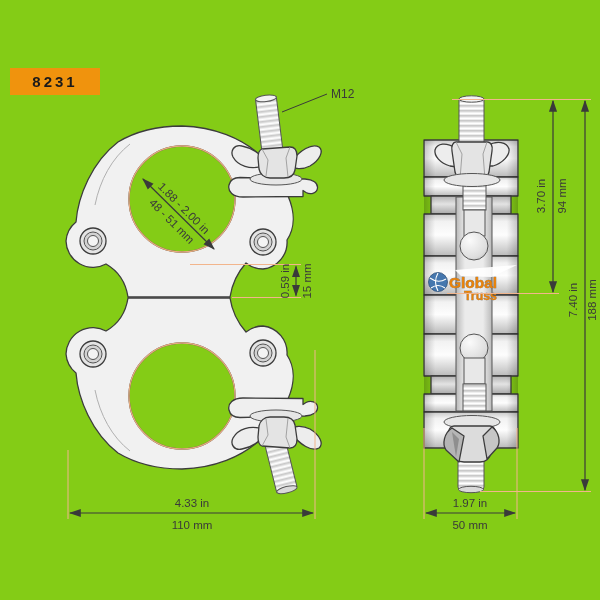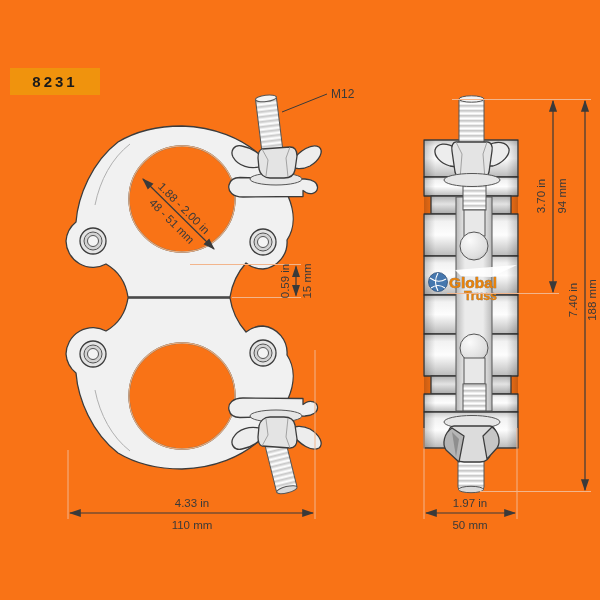--- a/index.html
+++ b/index.html
@@ -1,16 +1,16 @@
 <!DOCTYPE html>
 <html><head>
 <meta charset="utf-8">
 <style>
   html,body{margin:0;padding:0;background:#ffffff;}
-  .stage{position:relative;width:600px;height:600px;background:#f97316;overflow:hidden;
+  .stage{position:relative;width:600px;height:600px;background:#84cc16;overflow:hidden;
          font-family:"Liberation Sans",sans-serif;}
   svg{display:block;}
   text{font-family:"Liberation Sans",sans-serif;}
   .dim{font-size:11.5px;fill:#3a3a3a;}
   .m12{font-size:12px;fill:#3a3a3a;}
   .badge-text{font-size:15px;font-weight:bold;letter-spacing:3px;}
   .logo1{font-size:15px;font-weight:bold;paint-order:stroke;stroke:#6b5b4a;stroke-width:0.5px;}
   .logo2{font-size:13px;font-weight:bold;paint-order:stroke;stroke:#6b5b4a;stroke-width:0.4px;}
   .outline{stroke:#3c3c3c;stroke-width:1.3;stroke-linejoin:round;}
   .thin{stroke:#555;stroke-width:1;}

